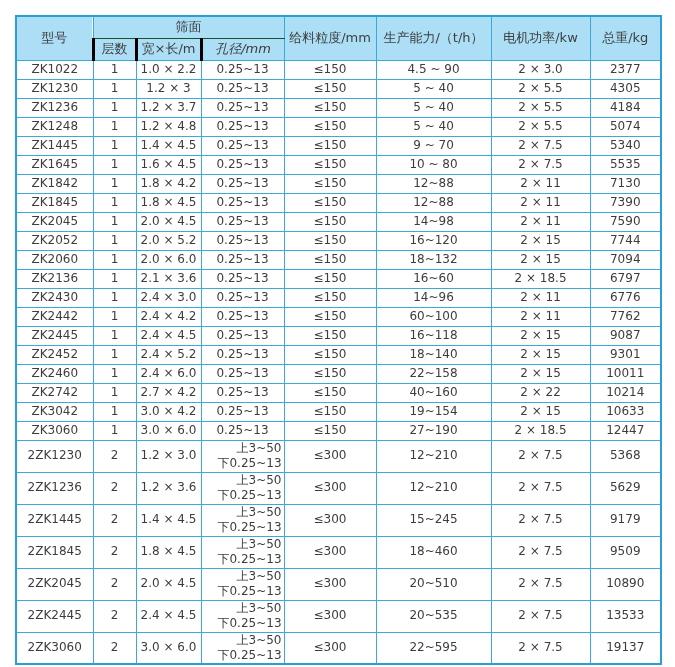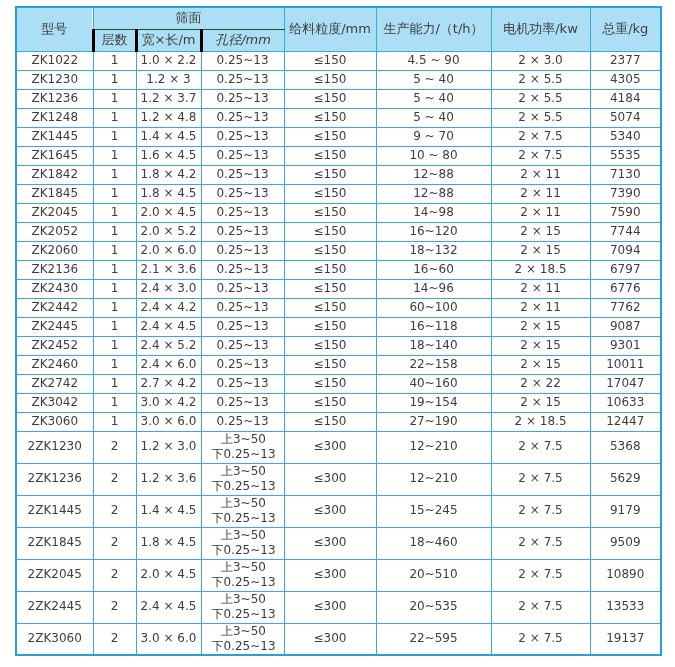--- a/index.html
+++ b/index.html
@@ -13,21 +13,21 @@
   html, body {
     margin: 0;
     padding: 0;
     background: #ffffff;
     font-family: "DejaVu Sans", sans-serif;
   }
   .page {
     width: 656px;
     height: 667px;
     background: #ffffff;
-    padding: 6px 15px 8px 15px;
+    padding: 15px 15px 8px 15px;
   }
   table.spec-table {
     border-collapse: collapse;
     table-layout: fixed;
     width: 645px;
     border: 2px solid var(--outer-border-color);
   }
   .spec-table th,
   .spec-table td {
     border: 1px solid var(--border-color);
@@ -49,21 +49,21 @@
   .spec-table th.sub { border-left: 3px solid #000000; border-right: 1px solid #ffffff; }
   .spec-table th.sub-last { border-right: 1px solid var(--border-color); font-style: italic; }
   .spec-table td {
     background: var(--row-bg);
     font-size: 12px;
     line-height: 1.15;
   }
   .spec-table tr.single td { height: 19px; }
   .spec-table tr.double td { height: 32px; }
   .spec-table td.multiline {
-    text-align: center;
+    text-align: right;
     padding-left: 4px;
     white-space: normal;
   }
   .spec-table td.multiline div { line-height: 1.25; }
 </style>
 </head>
 <body>
 
 <div class="page">
   <table class="spec-table">
@@ -264,21 +264,21 @@
           <td>10011</td>
         </tr>
         <tr class="single">
           <td>ZK2742</td>
           <td>1</td>
           <td>2.7 × 4.2</td>
           <td>0.25~13</td>
           <td>≤150</td>
           <td>40~160</td>
           <td>2 × 22</td>
-          <td>17047</td>
+          <td>10214</td>
         </tr>
         <tr class="single">
           <td>ZK3042</td>
           <td>1</td>
           <td>3.0 × 4.2</td>
           <td>0.25~13</td>
           <td>≤150</td>
           <td>19~154</td>
           <td>2 × 15</td>
           <td>10633</td>

